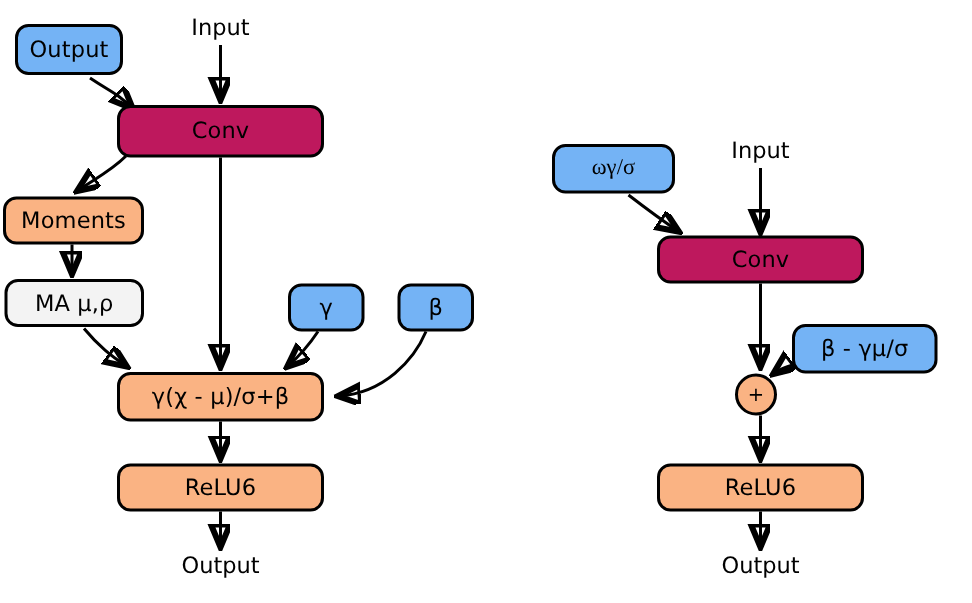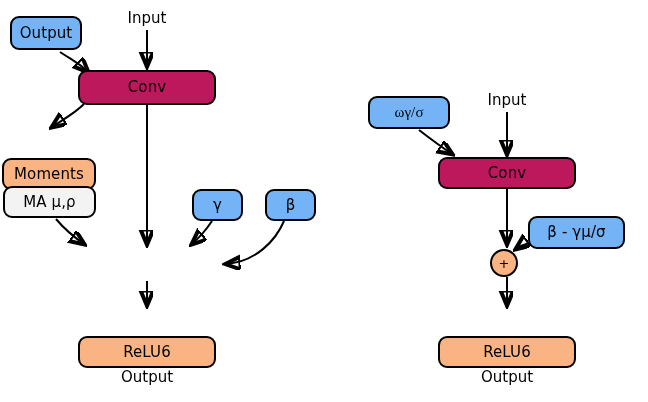--- a/index.html
+++ b/index.html
@@ -25,21 +25,21 @@
     justify-content: center;
     color: #000000;
     font-size: 15px;
     line-height: 1;
     letter-spacing: 0.1px;
     white-space: nowrap;
     z-index: 3;
   }
   .node.blue   { background: #74b3f5; }
   .node.green  { background: #be185d; }
-  .node.orange { background: #fab383; margin-top: 27px; }
+  .node.orange { background: #fab383; }
   .node.gray   { background: #f3f3f3; }
 
   .circle {
     position: absolute;
     box-sizing: border-box;
     border: 2px solid #000000;
     border-radius: 50%;
     background: #fab383;
     display: flex;
     align-items: center;
@@ -123,20 +123,21 @@
   <div class="node green" style="left:78px; top:70px; width:138px; height:35px;">Conv</div>
 
   <div class="node orange" style="left:2px; top:131px; width:94px; height:32px;">Moments</div>
 
   <div class="node gray" style="left:3px; top:186px; width:93px; height:32px;">MA μ,ρ</div>
 
   <div class="node blue" style="left:192px; top:189px; width:51px; height:32px;">γ</div>
 
   <div class="node blue" style="left:265px; top:189px; width:51px; height:32px;">β</div>
 
+  <div class="node orange" style="left:78px; top:248px; width:138px; height:33px;">γ(χ - μ)/σ+β</div>
 
   <div class="node orange" style="left:78px; top:309px; width:138px; height:32px;">ReLU6</div>
 
   <div class="free-label" style="left:147px; top:368px;">Output</div>
 
   <div class="free-label" style="left:507px; top:91px;">Input</div>
 
   <div class="node blue" style="left:368px; top:96px; width:82px; height:33px;font-family:Liberation Serif, serif;">ωγ/σ</div>
 
   <div class="node green" style="left:438px; top:157px; width:138px; height:32px;">Conv</div>

